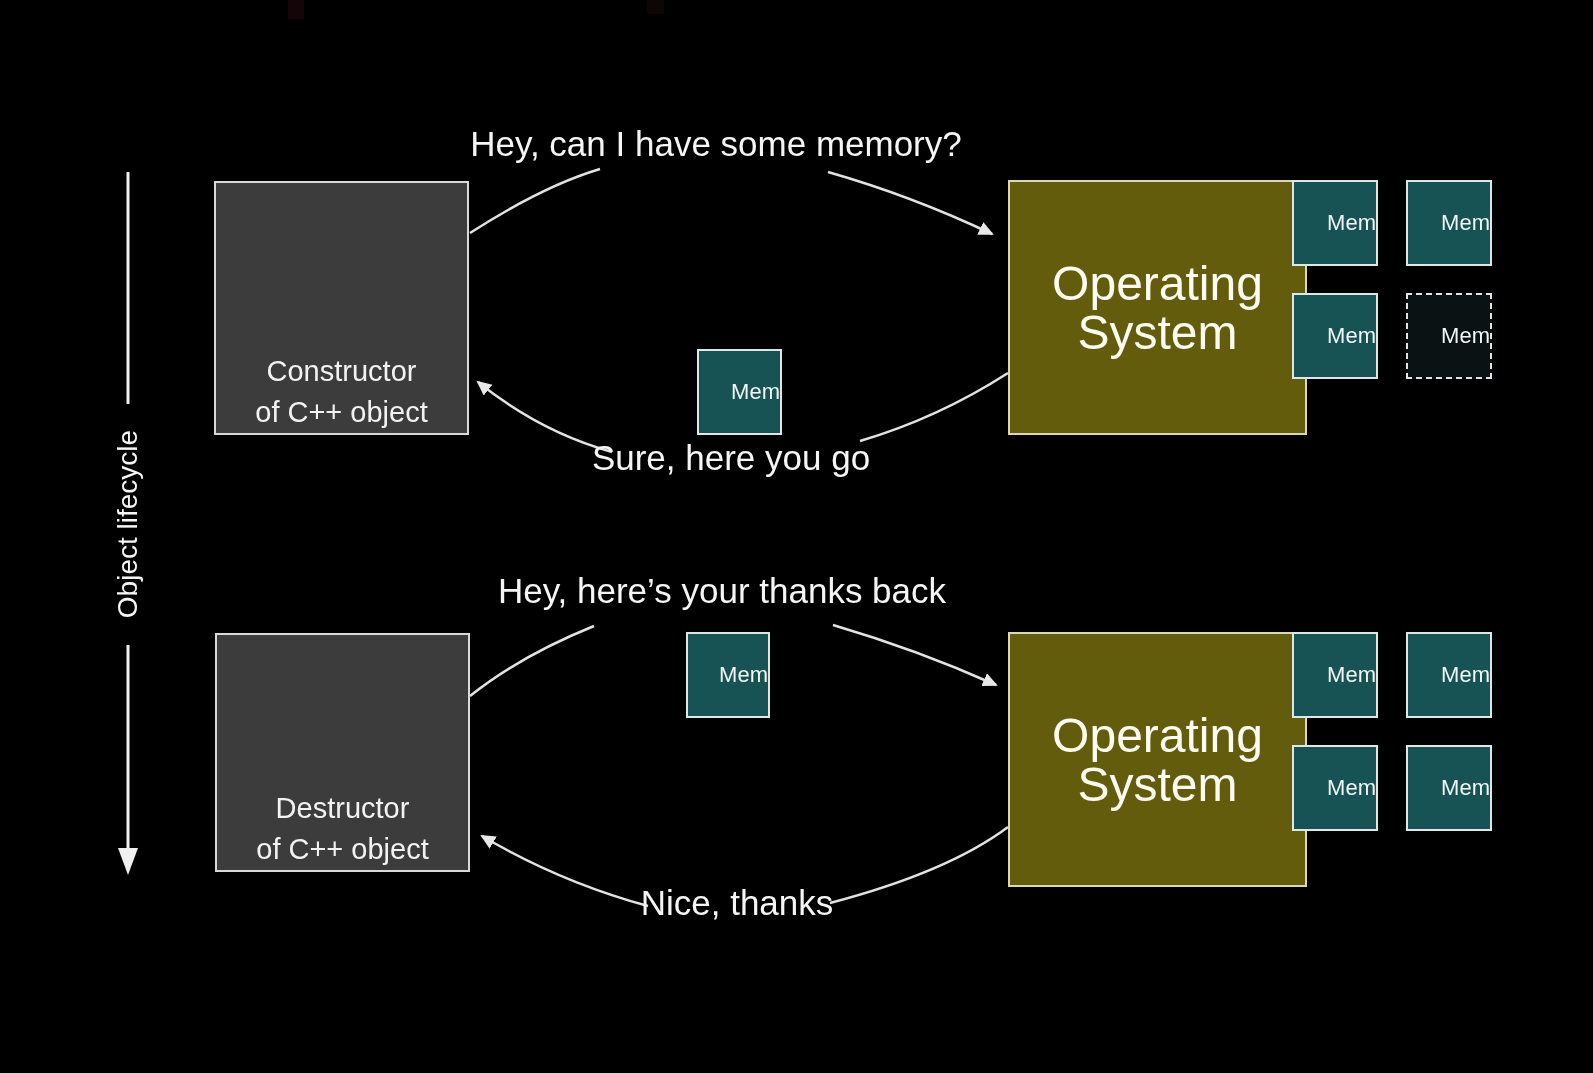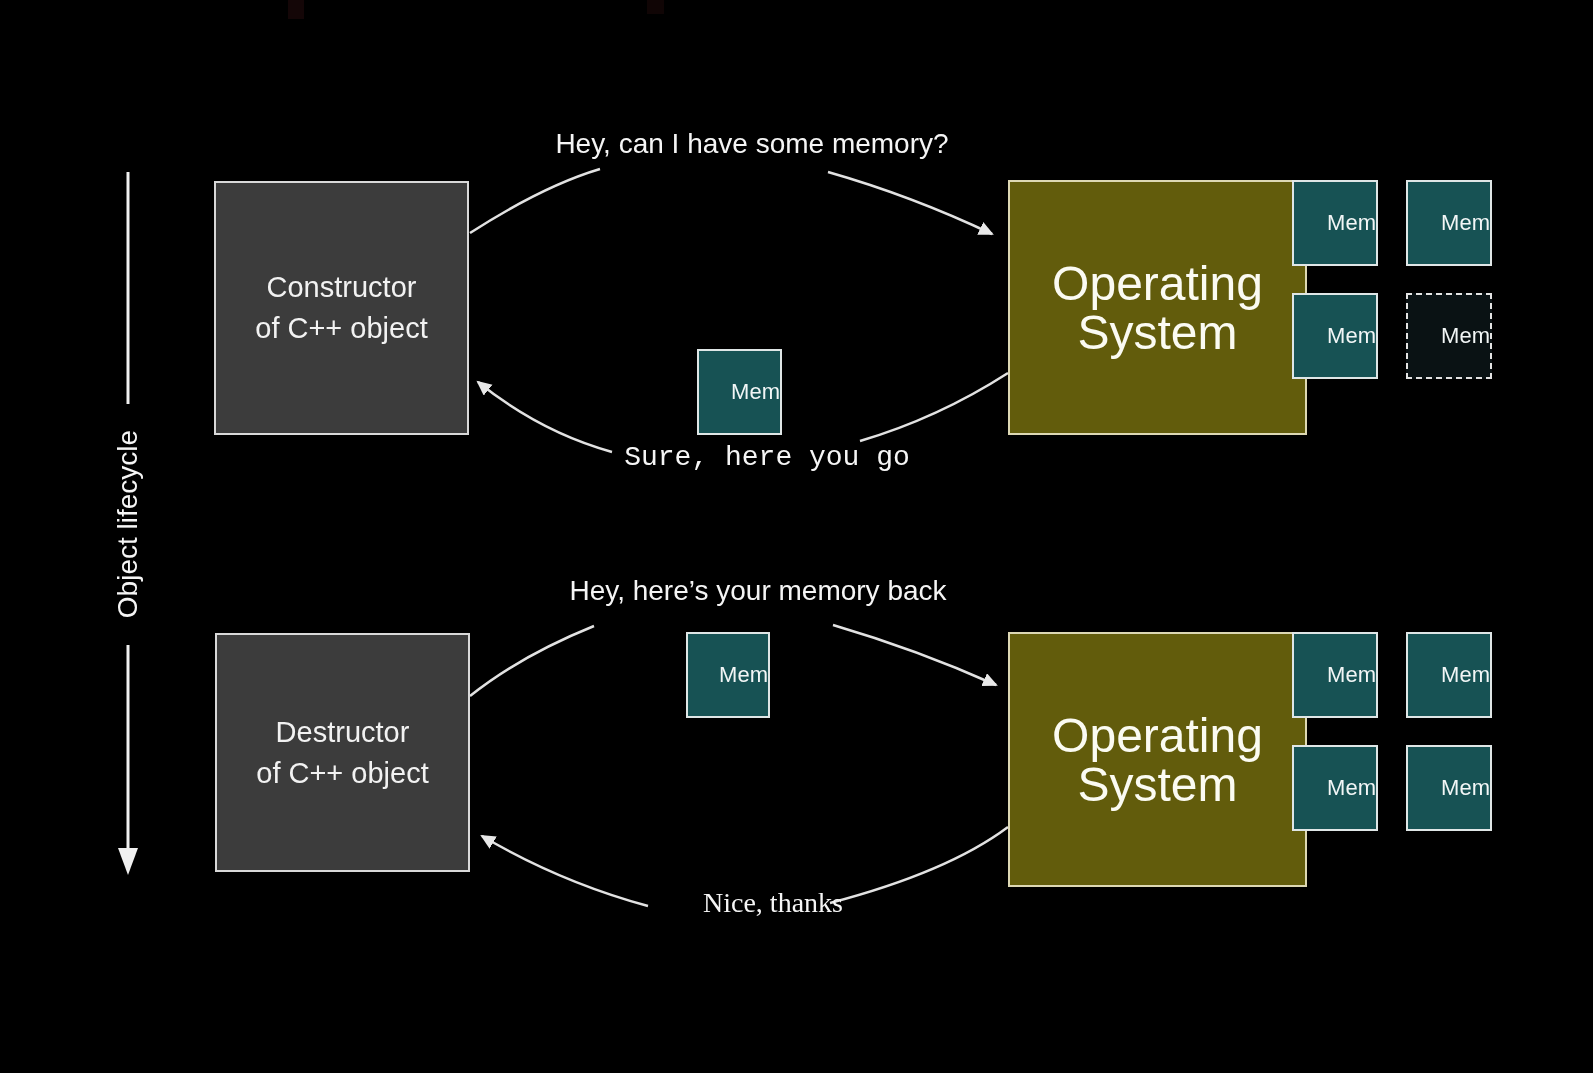--- a/index.html
+++ b/index.html
@@ -25,21 +25,21 @@
   .actor-box {
     position: absolute;
     width: 255px;
     height: 254px;
     background: #3c3c3c;
     border: 2px solid #d9d9d9;
     box-sizing: border-box;
     display: flex;
     flex-direction: column;
     align-items: center;
-    justify-content: center;
+    justify-content: flex-end;
     text-align: center;
     font-size: 29px;
     line-height: 41px;
     color: #f2f2f2;
   }
   .os-box {
     position: absolute;
     width: 299px;
     height: 255px;
     background: #625c0c;
@@ -68,24 +68,23 @@
     color: #f2f6f6;
   }
   .mem-cell.taken {
     background: #0a1214;
     border: 2px dashed #e3e3e3;
   }
   .speech-label {
     position: absolute;
     transform: translateX(-50%);
     white-space: nowrap;
-    font-size: 28px;
+    font-size: 35px;
     line-height: 34px;
     color: #f5f5f5;
-    margin-left: 36px;
   }
   .axis-label {
     position: absolute;
     left: -22px;
     top: 508px;
     width: 300px;
     height: 32px;
     transform: rotate(-90deg);
     transform-origin: center;
     text-align: center;
@@ -152,52 +151,52 @@
 
   <div class="os-box" style="left:1008px;top:180px;">
     <span>Operating</span>
     <span>System</span>
   </div>
 
   <div class="mem-cell" style="left:697px;top:349px;width:85px;height:86px;">
     <span>Mem</span>
   </div>
 
-  <div class="speech-label" style="left:731px;top:441px;font-family:Liberation Mono, monospace;">Sure, here you go</div>
+  <div class="speech-label" style="left:731px;top:441px;">Sure, here you go</div>
 
   <div class="mem-cell" style="left:1292px;top:180px;">
     <span>Mem</span>
   </div>
   <div class="mem-cell" style="left:1406px;top:180px;">
     <span>Mem</span>
   </div>
   <div class="mem-cell" style="left:1292px;top:293px;">
     <span>Mem</span>
   </div>
   <div class="mem-cell taken" style="left:1406px;top:293px;">
     <span>Mem</span>
   </div>
 
-  <div class="speech-label" style="left:722px;top:574px;">Hey, here’s your memory back</div>
+  <div class="speech-label" style="left:722px;top:574px;">Hey, here’s your thanks back</div>
 
   <div class="actor-box" style="left:215px;top:633px;height:239px;">
     <span>Destructor</span>
     <span>of C++ object</span>
   </div>
 
   <div class="os-box" style="left:1008px;top:632px;">
     <span>Operating</span>
     <span>System</span>
   </div>
 
   <div class="mem-cell" style="left:686px;top:632px;width:84px;height:86px;">
     <span>Mem</span>
   </div>
 
-  <div class="speech-label" style="left:737px;top:886px;font-family:Liberation Serif, serif;">Nice, thanks</div>
+  <div class="speech-label" style="left:737px;top:886px;">Nice, thanks</div>
 
   <div class="mem-cell" style="left:1292px;top:632px;">
     <span>Mem</span>
   </div>
   <div class="mem-cell" style="left:1406px;top:632px;">
     <span>Mem</span>
   </div>
   <div class="mem-cell" style="left:1292px;top:745px;">
     <span>Mem</span>
   </div>

